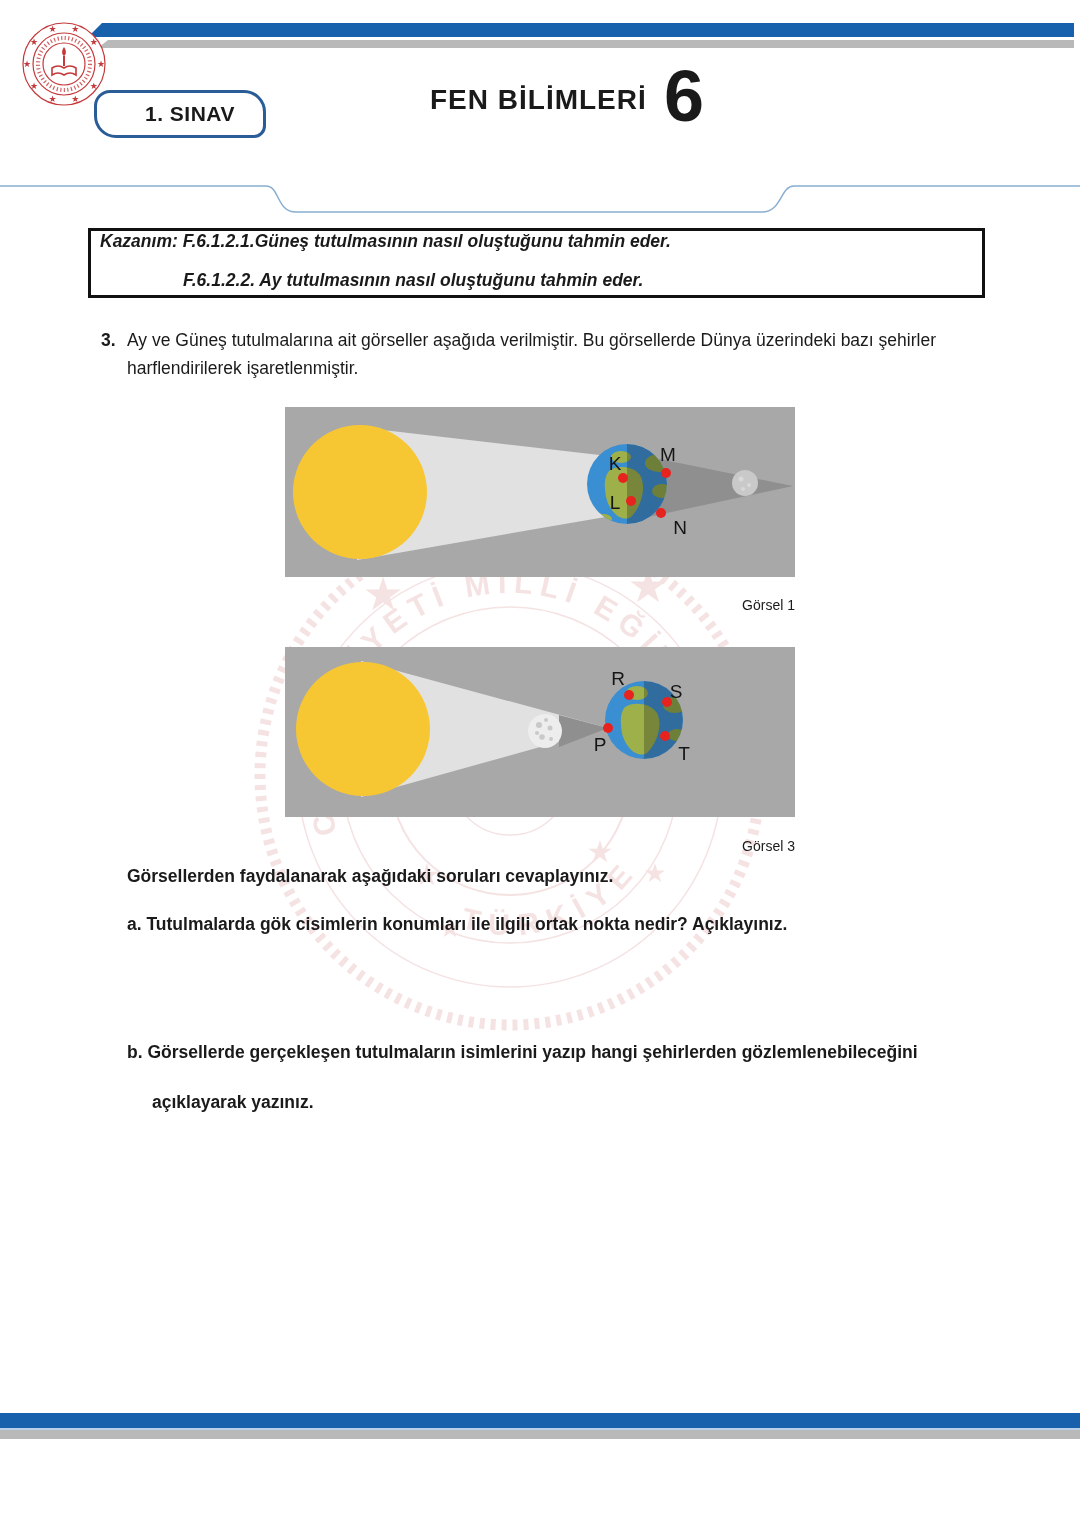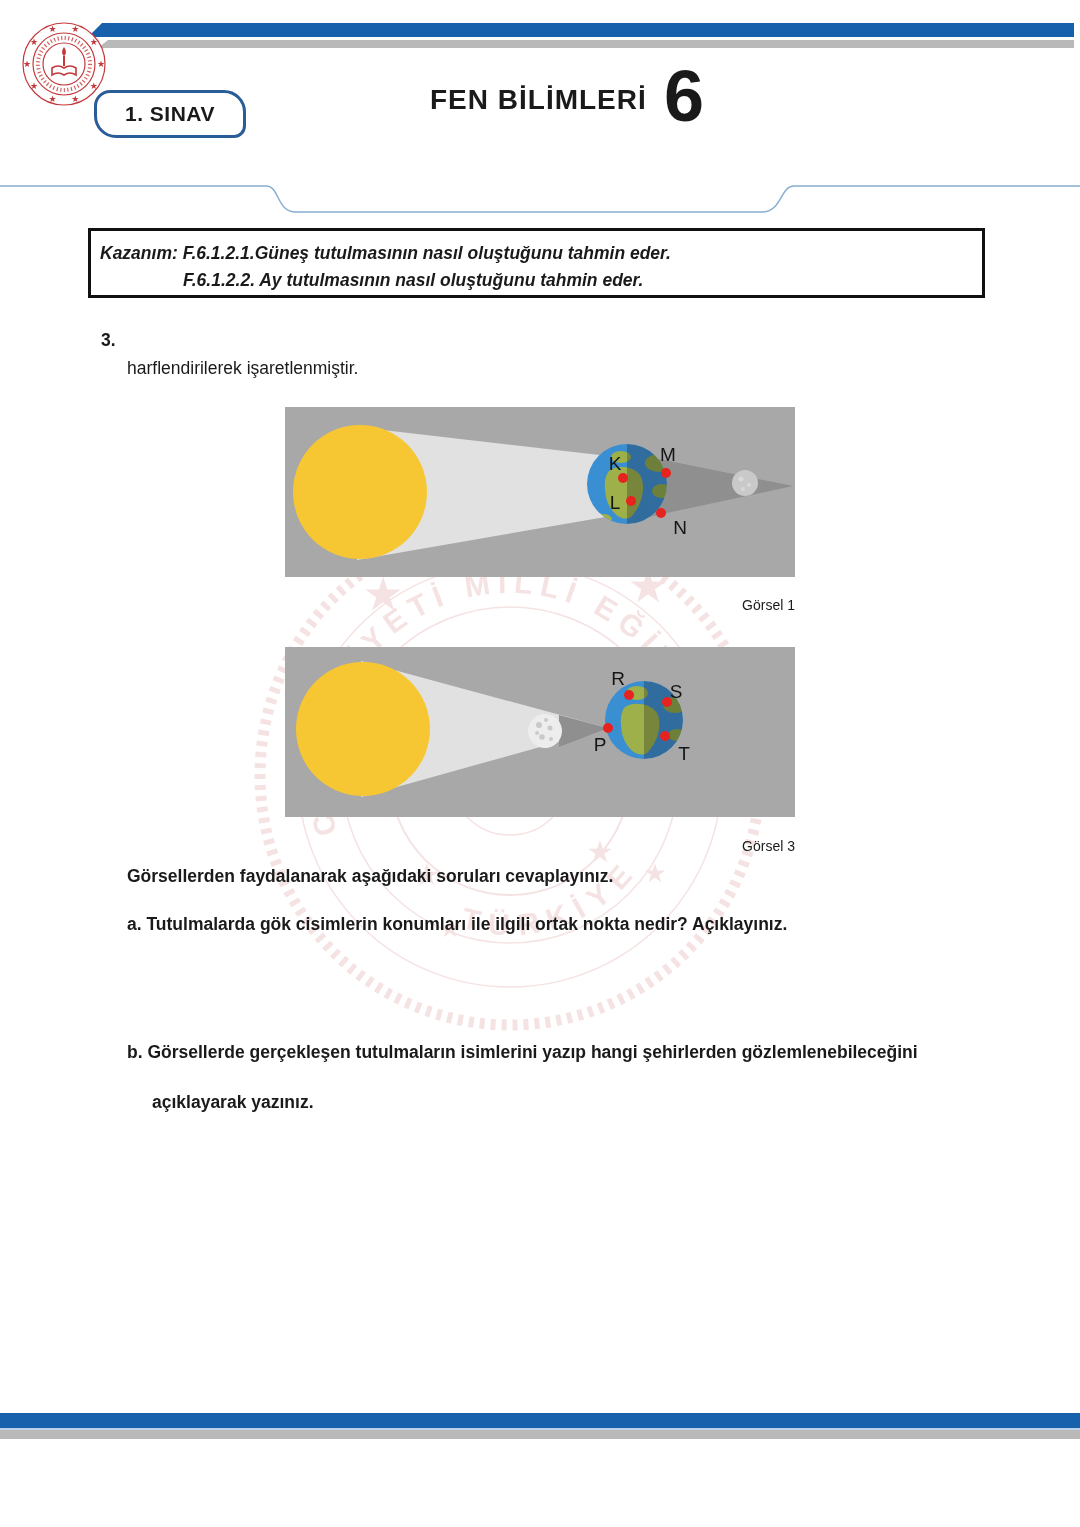--- a/index.html
+++ b/index.html
@@ -8,27 +8,27 @@
   .abs{position:absolute;}
   
   .bar-blue-top{left:88px;top:23px;width:986px;height:14px;background:#1760ab;
                 clip-path:polygon(14px 0,100% 0,100% 100%,0 100%);}
   .bar-gray-top{left:98px;top:40px;width:976px;height:8px;background:#b9b9b9;
                 clip-path:polygon(10px 0,100% 0,100% 100%,0 100%);}
   
   .badge{left:94px;top:90px;width:146px;height:42px;background:#fff;
          border:3px solid #2a5c97;border-radius:16px 22px 12px 22px;
          display:flex;align-items:center;justify-content:center;
-         font-weight:bold;font-size:21px;letter-spacing:.5px;}
+         font-weight:bold;font-size:21px;letter-spacing:.5px;padding-left:20px;}
   .subject{left:430px;top:84px;font-size:28px;font-weight:800;letter-spacing:1px;text-align:right;}
   .grade{left:664px;top:60px;font-size:72px;font-weight:800;line-height:1;}
   
   .kbox{left:88px;top:228px;width:897px;height:70px;border:3px solid #111;box-sizing:border-box;}
   .kline{position:absolute;font-size:17.5px;font-weight:bold;font-style:italic;white-space:nowrap;}
-  .k1{left:9px;top:12px;}
+  .k1{left:9px;top:0;}
   .k2{left:92px;top:39px;}
   .qnum{left:101px;top:330px;font-size:17.5px;font-weight:bold;}
   .qtext{font-size:17.5px;white-space:nowrap;}
   .q1{left:127px;top:330px;}
   .q2{left:127px;top:358px;}
   .caption{width:510px;left:285px;text-align:right;font-size:14px;}
   .boldline{font-size:17.5px;font-weight:bold;white-space:nowrap;}
   .figure{position:absolute;z-index:2;}
   .txt{z-index:3;}
   .wm{left:240px;top:500px;z-index:1;opacity:.3;}
@@ -80,20 +80,21 @@
   <svg class="abs divider" width="1080" height="40" viewBox="0 0 1080 40">
     <path d="M0,6 H266 C280,6 276,32 296,32 H762 C782,32 780,6 794,6 H1080" fill="none" stroke="#88aed2" stroke-width="1.5"></path>
   </svg>
 
   <div class="abs kbox txt">
     <div class="kline k1">Kazanım: F.6.1.2.1.Güneş tutulmasının nasıl oluştuğunu tahmin eder.</div>
     <div class="kline k2">F.6.1.2.2. Ay tutulmasının nasıl oluştuğunu tahmin eder.</div>
   </div>
 
   <div class="abs qnum txt">3.</div>
+  <div class="abs qtext q1 txt">Ay ve Güneş tutulmalarına ait görseller aşağıda verilmiştir. Bu görsellerde Dünya üzerindeki bazı şehirler</div>
   <div class="abs qtext q2 txt">harflendirilerek işaretlenmiştir.</div>
 
   <svg class="abs wm" width="560" height="560" viewBox="0 0 560 560">
     <g stroke="#dfa0a0" fill="none">
       <circle cx="270" cy="275" r="250" stroke-width="11" stroke-dasharray="5 6"></circle>
       <circle cx="270" cy="275" r="212" stroke-width="1.5"></circle>
       <circle cx="270" cy="275" r="168" stroke-width="1.5"></circle>
       <circle cx="270" cy="275" r="120" stroke-width="2"></circle>
       <circle cx="270" cy="275" r="60" stroke-width="1.5"></circle>
     </g>

